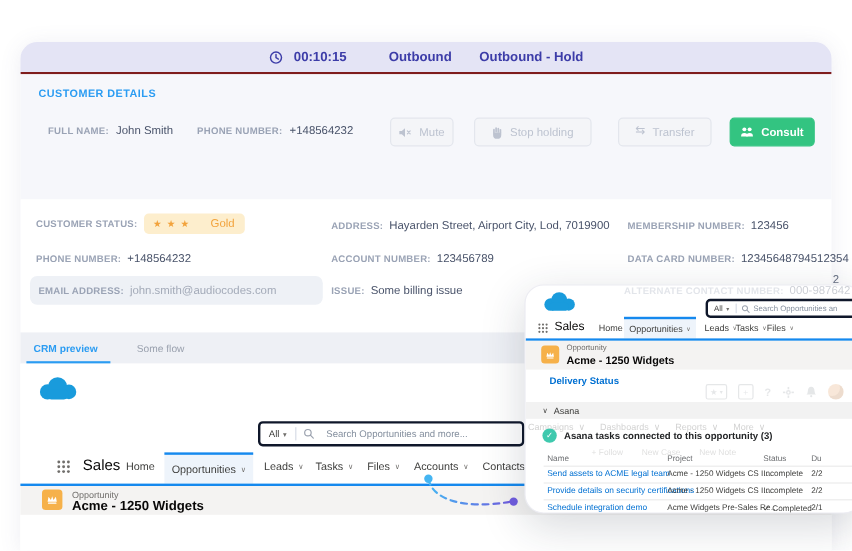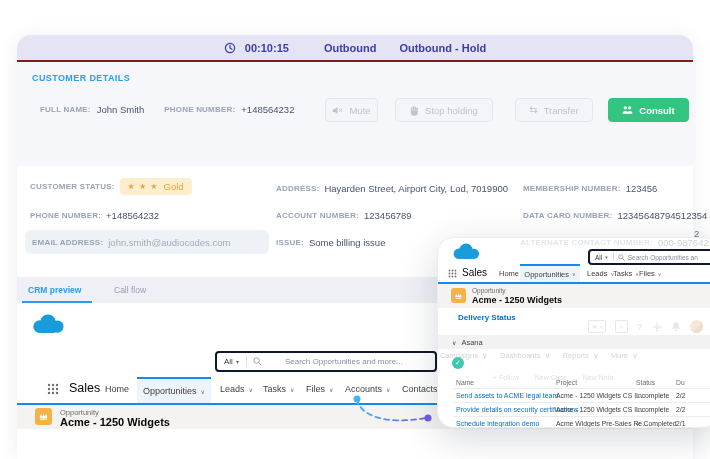--- a/index.html
+++ b/index.html
@@ -29,40 +29,40 @@
   .btn{position:absolute;height:24px;border-radius:4px;display:flex;align-items:center;
        justify-content:center;gap:6px;font-size:9.5px;cursor:pointer;box-sizing:border-box;}
   .btn.disabled{background:#f4f5f8;border:1px solid #e3e6ed;color:#bdc3d0;}
   .btn.green{background:#33c481;border:1px solid #33c481;color:#fff;font-weight:bold;}
   .glyph-ic{font-size:10px;line-height:1;}
 
   
   .field{position:absolute;display:flex;align-items:center;gap:5px;white-space:nowrap;}
   .badge{background:#fdeecd;border-radius:4px;padding:3px 8px;display:flex;align-items:center;gap:5px;}
   .badge .stars{color:#f2a33c;font-size:8px;letter-spacing:1px;}
-  .badge .bval{color:#f2a33c;font-size:9.5px;}
+  .badge .bval{color:#f2a33c;font-size:9.5px;margin-left:12px;}
   .email-pill{position:absolute;left:8px;top:195px;width:244px;height:24px;
               background:#eef1f6;border-radius:6px;}
   .val.muted{color:#a3aab8;}
   .ghostline{opacity:.28;}
 
   
   .tabsrow{position:absolute;left:0;top:242px;width:676px;height:26px;background:#eef0f5;}
   .tab1{position:absolute;left:11px;top:8px;font-size:8.5px;font-weight:bold;color:#2b9cf2;}
   .tab1line{position:absolute;left:5px;top:24px;width:70px;height:2px;background:#2b9cf2;}
   .tab2{position:absolute;left:97px;top:8px;font-size:8.5px;color:#9aa1ae;}
 
   
   .sf{position:absolute;left:0;top:268px;width:676px;height:156px;background:#fff;}
   .sbox{position:absolute;border:2px solid #0f172a;border-radius:4px;background:#fff;
         display:flex;align-items:center;box-sizing:border-box;}
   .scope{font-size:8px;color:#3e3e3c;display:flex;align-items:center;gap:3px;padding:0 7px;}
   .caret{font-size:6px;color:#706e6b;}
   .sdiv{width:1px;height:70%;background:#d8dde6;}
-  .sph{font-size:8px;color:#848f9e;margin-left:23px;white-space:nowrap;overflow:hidden;}
+  .sph{font-size:8px;color:#848f9e;margin-left:10px;white-space:nowrap;overflow:hidden;}
   .appname{font-size:12.5px;color:#080707;}
   .navitem{font-size:9px;color:#3e3e3c;display:flex;align-items:center;gap:4px;}
   .chev{font-size:6px;color:#706e6b;}
   .navsel{background:#eef4fb;border-top:2px solid #1589ee;box-sizing:border-box;
           display:flex;align-items:center;justify-content:center;gap:4px;}
   .blueline{background:#1589ee;height:2px;}
   .oppstrip{background:#f4f3f2;}
   .crowntile{background:#f6b14a;border-radius:3px;display:flex;align-items:center;justify-content:center;}
   .rectype{font-size:7.5px;color:#706e6b;}
   .recname{font-size:11px;font-weight:bold;color:#080707;}
@@ -142,21 +142,21 @@
             <rect x="7" y="2.6" width="1.6" height="3.8" rx=".8"></rect>
             <path d="M1 6 h7.6 v2.2 a3.8 3.6 0 0 1 -7.6 0 Z"></path>
           </g>
         </svg>
         <span>Stop holding</span>
       </div>
       <div class="btn disabled" style="left:498px;top:36px;width:78px;">
         <span class="glyph-ic">⇆</span>
         <span>Transfer</span>
       </div>
-      <div class="btn green" style="left:591px;top:36px;width:81px;">
+      <div class="btn green" style="left:591px;top:36px;width:71px;">
         <svg width="11" height="10" viewBox="0 0 12 10">
           <g fill="#fff">
             <circle cx="3.6" cy="2.6" r="1.8"></circle>
               <circle cx="8.4" cy="2.6" r="1.8"></circle>
             <path d="M.6 9 a3 3 0 0 1 6 0 Z"></path>
               <path d="M5.4 9 a3 3 0 0 1 6 0 Z"></path>
           </g>
         </svg>
         <span>Consult</span>
       </div>
@@ -195,21 +195,21 @@
       <span class="val muted">john.smith@audiocodes.com</span>
     </div>
     <div class="field" style="left:259px;top:202px;">
       <span class="lbl">ISSUE:</span>
       <span class="val">Some billing issue</span>
     </div>
 
     <div class="tabsrow">
       <span class="tab1">CRM preview</span>
       <span class="tab1line"></span>
-      <span class="tab2">Call flow</span>
+      <span class="tab2">Some flow</span>
     </div>
 
     <div class="sf">
       <svg class="abs" style="left:13px;top:11px;" width="36" height="21" viewBox="0 0 34 20">
         <g fill="#199bdc">
           <circle cx="9" cy="12" r="6"></circle>
             <circle cx="17" cy="8" r="7.6"></circle>
           <circle cx="26" cy="12" r="5.8"></circle>
             <rect x="8" y="10" width="18" height="8" rx="4"></rect>
         </g>
@@ -391,20 +391,21 @@
     </div>
 
     <div class="asanastrip">
       <span class="chev" style="font-size:6px;">∨</span>
       <span>Asana</span>
     </div>
     <span class="abs ghost" style="left:2px;top:113px;font-size:7.5px;color:#3e3e3c;">Campaigns  ∨      Dashboards  ∨      Reports  ∨      More  ∨</span>
 
     <div class="abs" style="left:14px;top:119px;display:flex;align-items:center;gap:6px;">
       <span class="tealdot">✓</span>
+      <span class="tasktitle">Asana tasks connected to this opportunity (3)</span>
     </div>
     <span class="abs ghost2" style="left:55px;top:136px;font-size:7px;color:#3e3e3c;">+ Follow        New Case        New Note</span>
 
     <div class="tbl">
       <div class="thead">
         <span class="c-name">Name</span>
         <span class="c-proj">Project</span>
         <span class="c-stat">Status</span>
         <span class="c-due">Du</span>
       </div>

